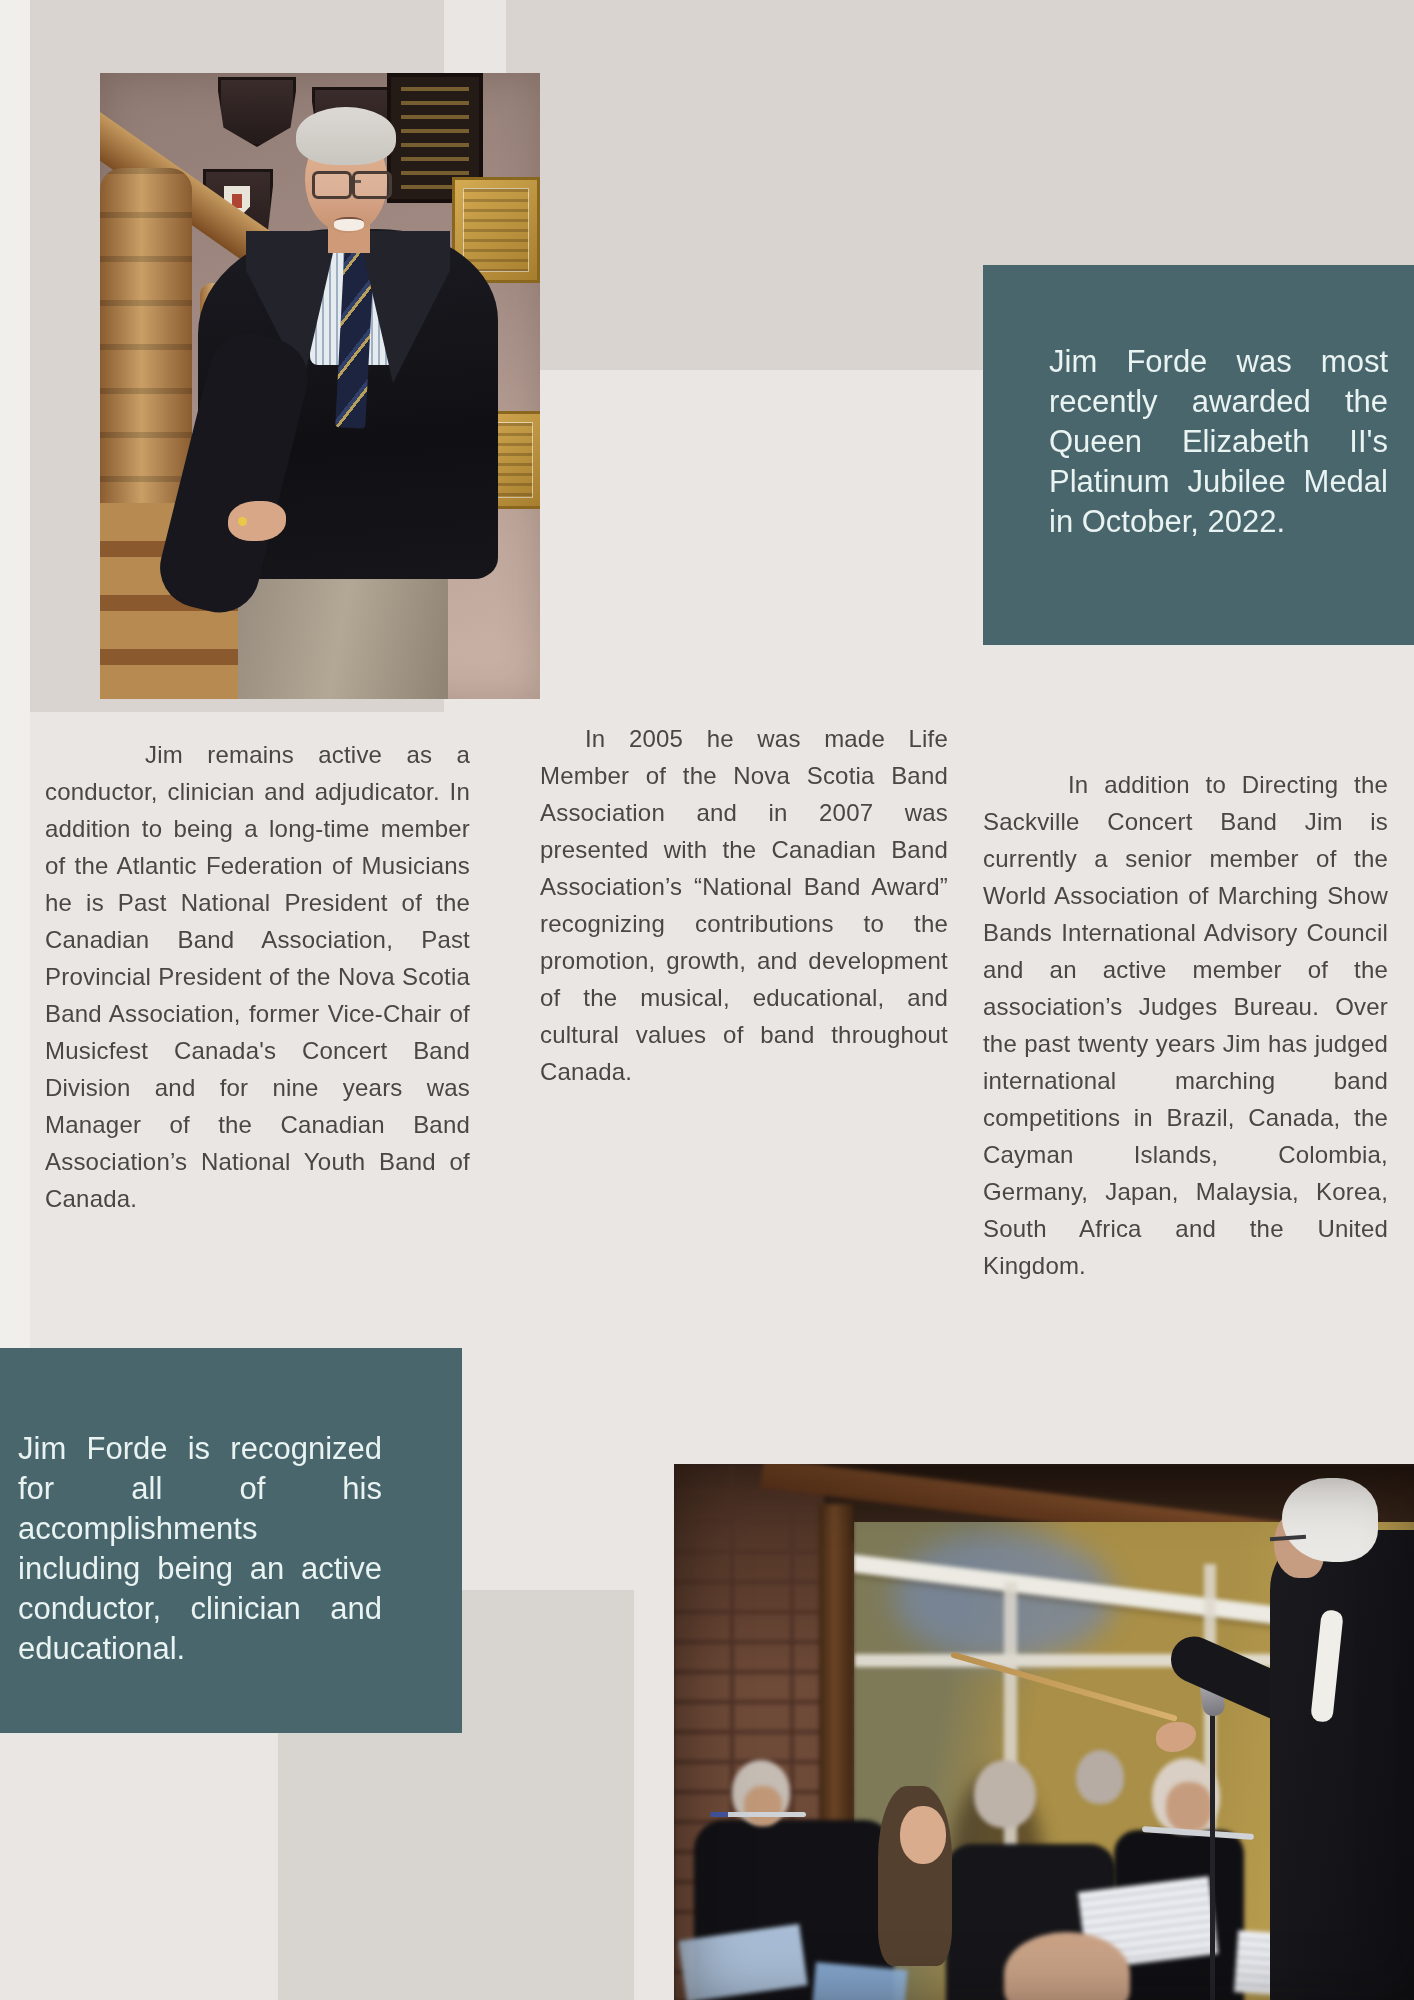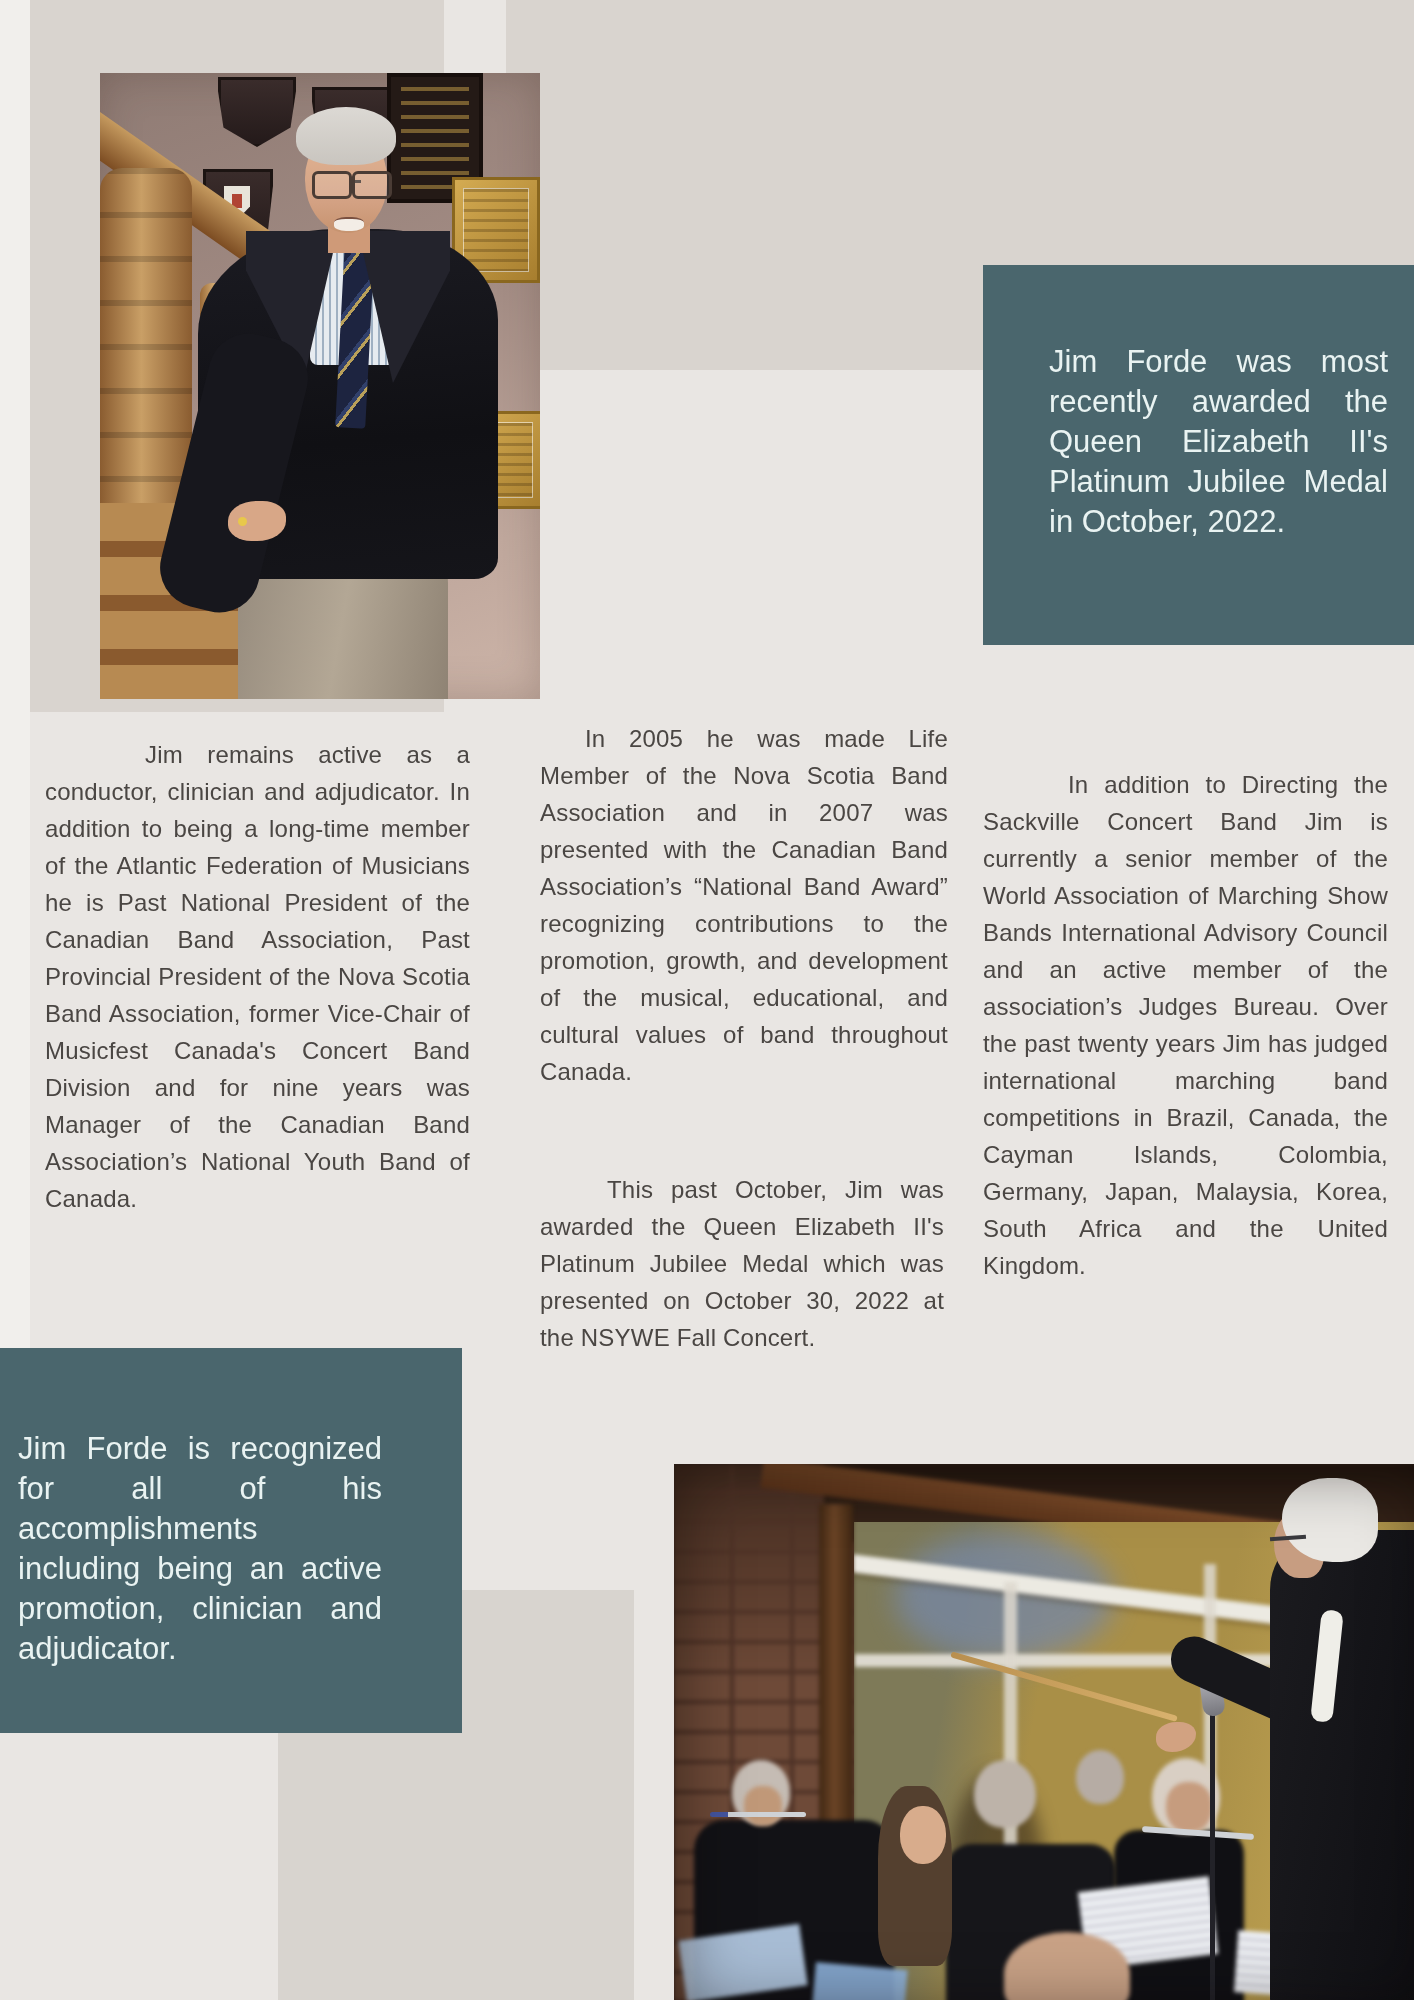--- a/index.html
+++ b/index.html
@@ -179,24 +179,23 @@
     </div>
   </figure>
 
   <section class="callout callout-tr">
     <p>Jim Forde was most recently awarded the Queen Elizabeth II's Platinum Jubilee Medal in October, 2022.</p>
   </section>
 
   <p class="para p-active">Jim remains active as a conductor, clinician and adjudicator. In addition to being a long-time member of the Atlantic Federation of Musicians he is Past National President of the Canadian Band Association, Past Provincial President of the Nova Scotia Band Association, former Vice-Chair of Musicfest Canada's Concert Band Division and for nine years was Manager of the Canadian Band Association’s National Youth Band of Canada.</p>
   <p class="para p-2005">In 2005 he was made Life Member of the Nova Scotia Band Association and in 2007 was presented with the Canadian Band Association’s “National Band Award” recognizing contributions to the promotion, growth, and development of the musical, educational, and cultural values of band throughout Canada.</p>
   <p class="para p-directing">In addition to Directing the Sackville Concert Band Jim is currently a senior member of the World Association of Marching Show Bands International Advisory Council and an active member of the association’s Judges Bureau. Over the past twenty years Jim has judged international marching band competitions in Brazil, Canada, the Cayman Islands, Colombia, Germany, Japan, Malaysia, Korea, South Africa and the United Kingdom.</p>
-  <p class="para p-october">This past October, Jim was awarded the Queen Elizabeth II's Platinum Jubilee Medal which was presented on October 30, 2022 at the NSYWE Fall Concert.</p>
 
   <section class="callout callout-bl">
-    <p>Jim Forde is recognized for all of his accomplishments including being an active promotion, clinician and adjudicator.</p>
+    <p>Jim Forde is recognized for all of his accomplishments including being an active conductor, clinician and educational.</p>
   </section>
 
   <figure class="photo photo2">
     <div class="abs p2-brick soft"></div>
     <div class="abs p2-topband soft"></div>
     <div class="abs p2-beam soft"></div>
     <div class="abs p2-window">
       <div class="abs p2-blue"></div>
       <div class="abs p2-sil"></div>
       <div class="abs p2-diag soft"></div>

